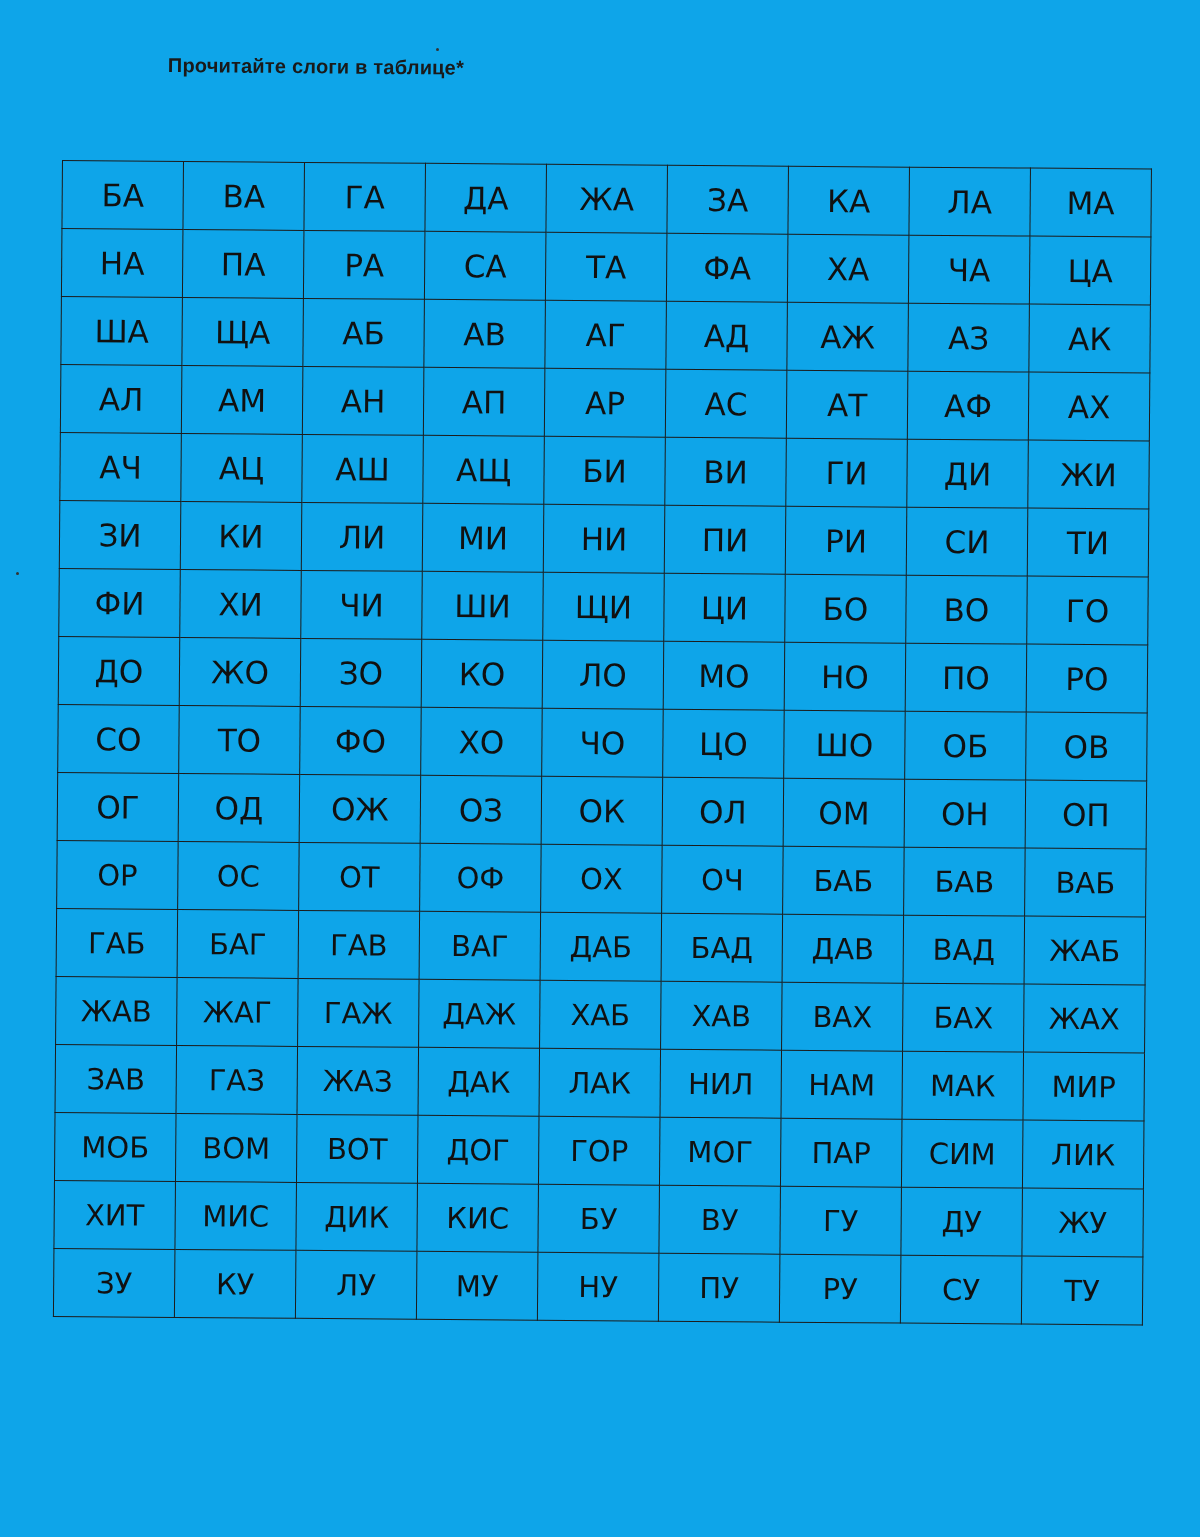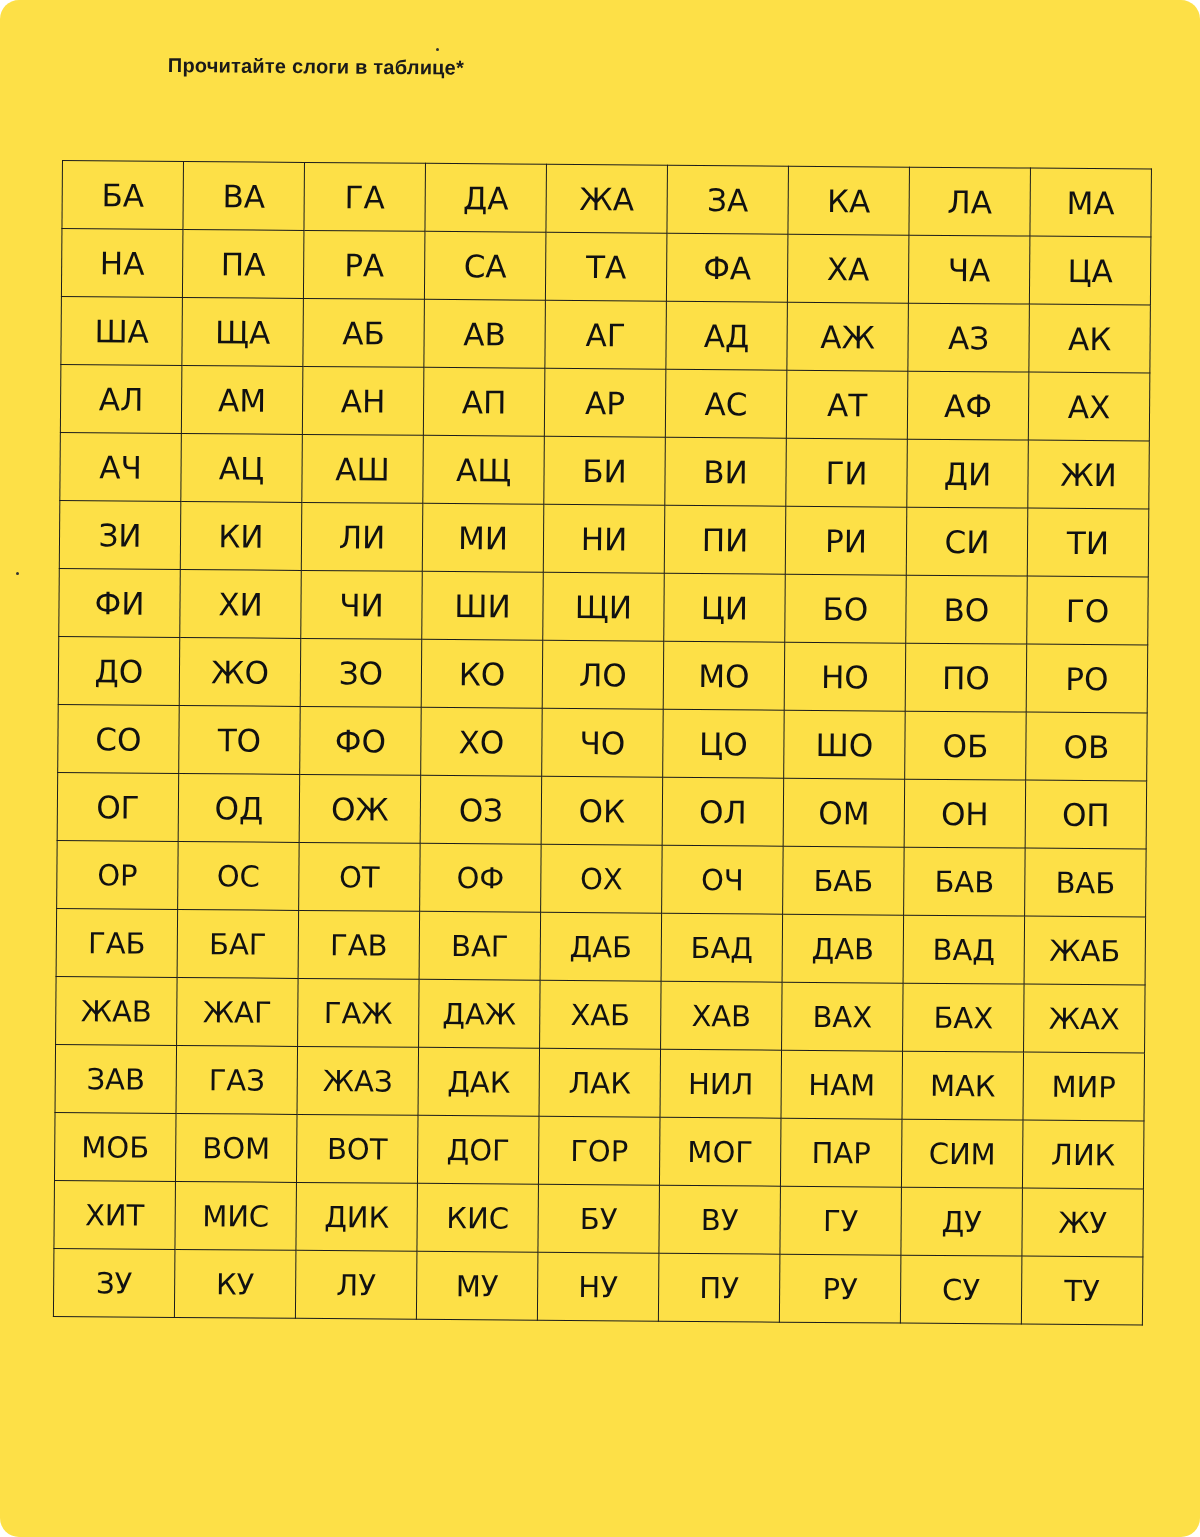--- a/index.html
+++ b/index.html
@@ -11,22 +11,21 @@
       width: 1200px;
       height: 1537px;
       position: relative;
       overflow: hidden;
       font-family: "DejaVu Sans", sans-serif;
       color: #111;
     }
     .page {
       position: absolute;
       inset: 0;
-      background: #fde047;
-      border-radius: 19px;
+      background: #0ea5e9;
     }
     .title {
       position: absolute;
       left: 168px;
       top: 54px;
       font-family: "Liberation Sans", sans-serif;
       font-weight: bold;
       font-size: 20px;
       letter-spacing: 0.2px;
       color: #1a1a1a;

